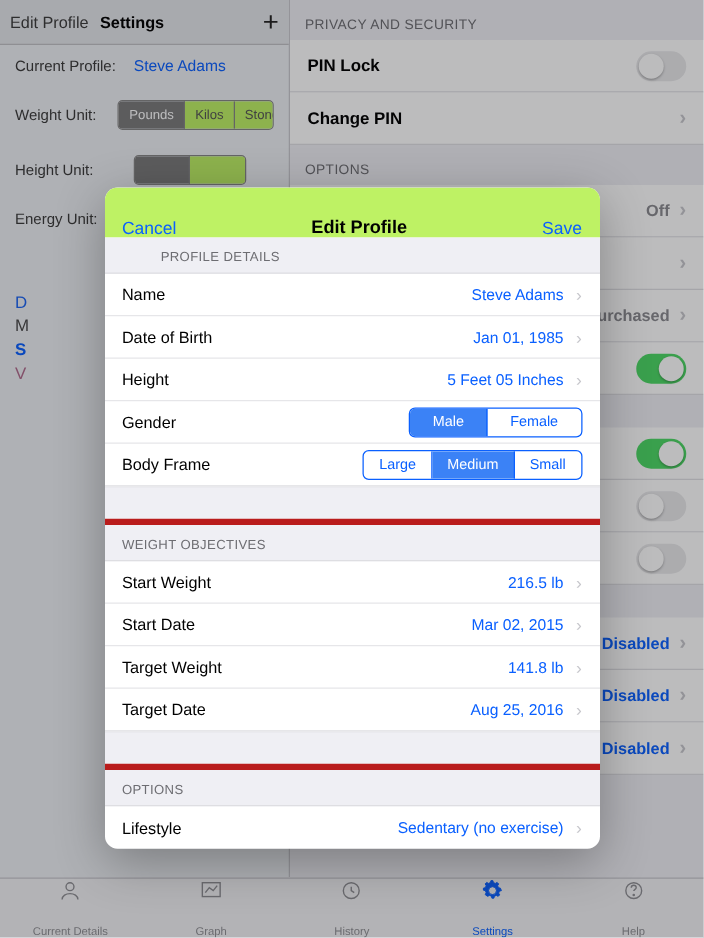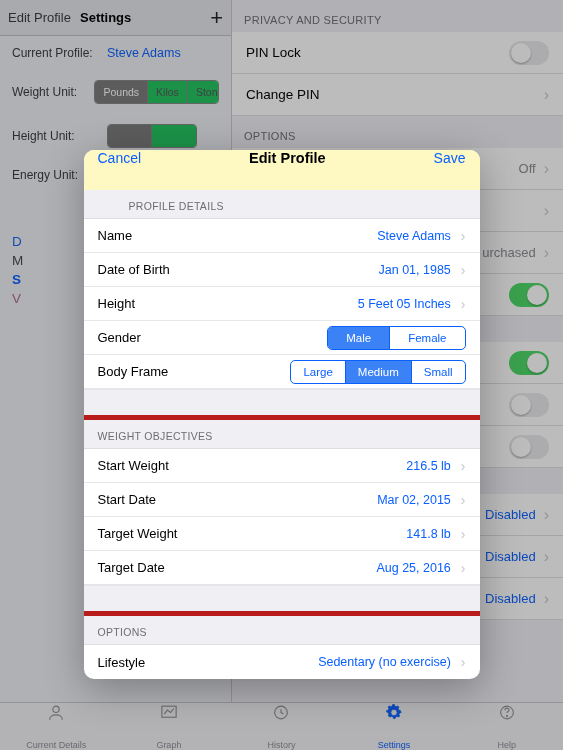--- a/index.html
+++ b/index.html
@@ -16,30 +16,30 @@
 .nav-bar { height:36px; display:flex; align-items:center; padding:0 8px; border-bottom:1px solid #c1c1c5; background:#e4e6ea; font-size:13px; }
 .nav-bar .back { color:#3b3b3b; width:72px; }
 .nav-bar .title { font-weight:600; color:#000; }
 .nav-bar .plus { margin-left:auto; font-size:22px; color:#222; font-weight:300;}
 
 .form-row { display:flex; align-items:center; padding:10px 12px; font-size:12px; }
 .form-row .lbl { width:95px; color:#3a3a3a; }
 .form-row .val { color:#0a60ff; font-size:12.5px; }
 
 .seg { display:flex; border:1px solid #868686; border-radius:4px; overflow:hidden; height:24px; font-size:10.5px; }
-.seg .opt { padding:0 8px; display:flex; align-items:center; border-right:1px solid #868686; color:#555; background:#22c55e;}
+.seg .opt { padding:0 8px; display:flex; align-items:center; border-right:1px solid #868686; color:#555; background:#bef264;}
 .seg .opt:last-child{border-right:none;}
 .seg .opt.sel { background:#7a7a7b; color:#fff; }
 
 .switch-color { color:#0a60ff; font-weight:600; font-size:15px; letter-spacing:.3px; }
 .blurred-row { padding:2px 12px; font-size:13.5px; }
 
 
 .grp-header { font-size:11px; color:#6d6d72; padding:14px 12px 6px; letter-spacing:.3px;}
-.cell { background:#fff; border-bottom:1px solid #e0e0e3; height:42px; display:flex; align-items:center; padding:0 14px; font-size:13.5px; color:#000;}
+.cell { background:#fff; border-bottom:1px solid #e0e0e3; height:42px; display:flex; align-items:center; padding:0 14px; font-size:13.5px; color:#000;font-weight:bold;}
 .cell:first-of-type { border-top:1px solid #e0e0e3;}
 .cell .spacer{flex:1;}
 .cell .detail { color:#8a8a8f; font-size:13px; margin-right:8px; }
 .cell .detail.blue{ color:#0a60ff; }
 .chev { color:#c7c7cc; font-size:16px; }
 .toggle { width:40px; height:24px; border-radius:12px; position:relative; }
 .toggle.off { background:#e9e9eb; }
 .toggle.off .knob{ left:2px; }
 .toggle.on  { background:#4cd964; }
 .toggle.on .knob{ right:2px; }
@@ -49,21 +49,21 @@
 .tabbar { height:48px; background:#f3f3f5; border-top:1px solid #c8c8cd; display:flex; }
 .tab { flex:1; display:flex; flex-direction:column; align-items:center; justify-content:center; gap:18px; font-size:9px; color:#8e8e93;}
 .tab svg { width:22px; height:22px; }
 .tab.active { color:#0a60ff; }
 .tab.active svg { stroke:#0a60ff; fill:#0a60ff;}
 
 
 .overlay { position:absolute; inset:0; background:rgba(16,16,18,.28); display:flex; align-items:flex-start; justify-content:center; }
 .sheet { margin-top:150px; width:396px; background:#fff; border-radius:10px; overflow:hidden; box-shadow:0 10px 40px rgba(0,0,0,.3);}
 
-.sheet-nav { height:40px; display:flex; align-items:flex-start; padding:0 14px; font-size:14px; background:#fef9c3; }
+.sheet-nav { height:40px; display:flex; align-items:flex-end; padding:0 14px; font-size:14px; background:#bef264; }
 .sheet-nav .cancel { color:#0a60ff; }
 .sheet-nav .stitle { flex:1; text-align:center; font-weight:600; color:#000; font-size:14.5px;}
 .sheet-nav .save { color:#0a60ff; }
 
 .sec-head { font-size:10.5px; color:#6d6d72; padding:10px 14px 6px; background:#efeff4; letter-spacing:.3px; border-top:5px solid #b91c1c;border-bottom:1px solid #dedee2;}
 .sec-head.first{border-top:none;padding-left:45px;}
 .srow { height:34px; display:flex; align-items:center; padding:0 14px; font-size:13px; color:#000; border-bottom:1px solid #e6e6e9;}
 .srow:last-child{border-bottom:none;}
 .srow .rlbl { }
 .srow .rspacer{flex:1;}

